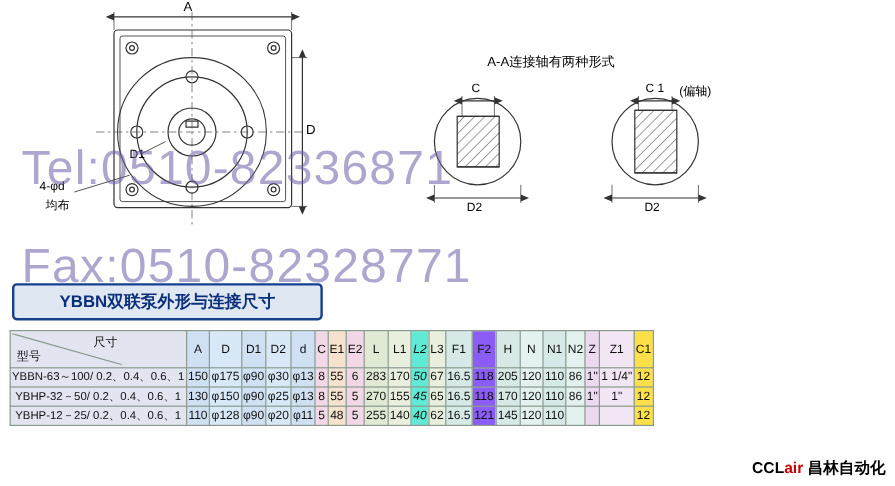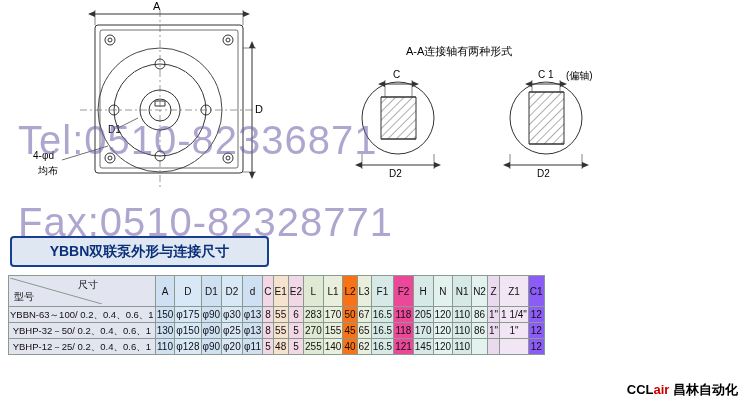--- a/index.html
+++ b/index.html
@@ -59,26 +59,26 @@
   .corner-inner .c-b{position:absolute;left:4px;bottom:0px;font-size:10px;}
   .corner-inner .diag{position:absolute;left:0;top:0;width:92px;height:26px;}
   .rowhead{
     background:#e2e5f0;text-align:left;padding-left:3px;font-size:9.5px;line-height:11px;
     width:92px;
   }
   .c-A{background:#cfe0f3;} .c-D{background:#d9e8f6;}
   .c-D1{background:#cfe0f3;} .c-D2{background:#d9e8f6;}
   .c-d{background:#cfe0f3;}
   .c-C{background:#f2d7e6;} .c-E1{background:#f5e3cf;} .c-E2{background:#f2d7e6;}
-  .c-L{background:#dfe9d3;} .c-L1{background:#e8f0dd;} .c-L2{background:#f97316;}
+  .c-L{background:#dfe9d3;} .c-L1{background:#e8f0dd;} .c-L2{background:#5eead4;font-style:italic;}
   .c-L3{background:#e8f0dd;}
-  .c-F1{background:#d6e9e6;} .c-F2{background:#ec4899;}
+  .c-F1{background:#d6e9e6;} .c-F2{background:#8b5cf6;}
   .c-H{background:#d6e9e6;} .c-N{background:#e3f1ef;} .c-N1{background:#d6e9e6;}
   .c-N2{background:#e3f1ef;}
-  .c-Z{background:#ead9ef;} .c-Z1{background:#f2e6f5;} .c-C1{background:#8b5cf6;}
+  .c-Z{background:#ead9ef;} .c-Z1{background:#f2e6f5;} .c-C1{background:#fde047;}
   .hd{font-weight:bold;font-size:10px;}
 
   .brand{
     position:absolute;right:8px;bottom:6px;
     font-size:13px;font-weight:bold;color:#000;
     font-family:"Liberation Sans", sans-serif;
   }
   .brand .red{color:#cc0000;}
   .lbl{font-family:"Liberation Sans", sans-serif;}
 </style>

